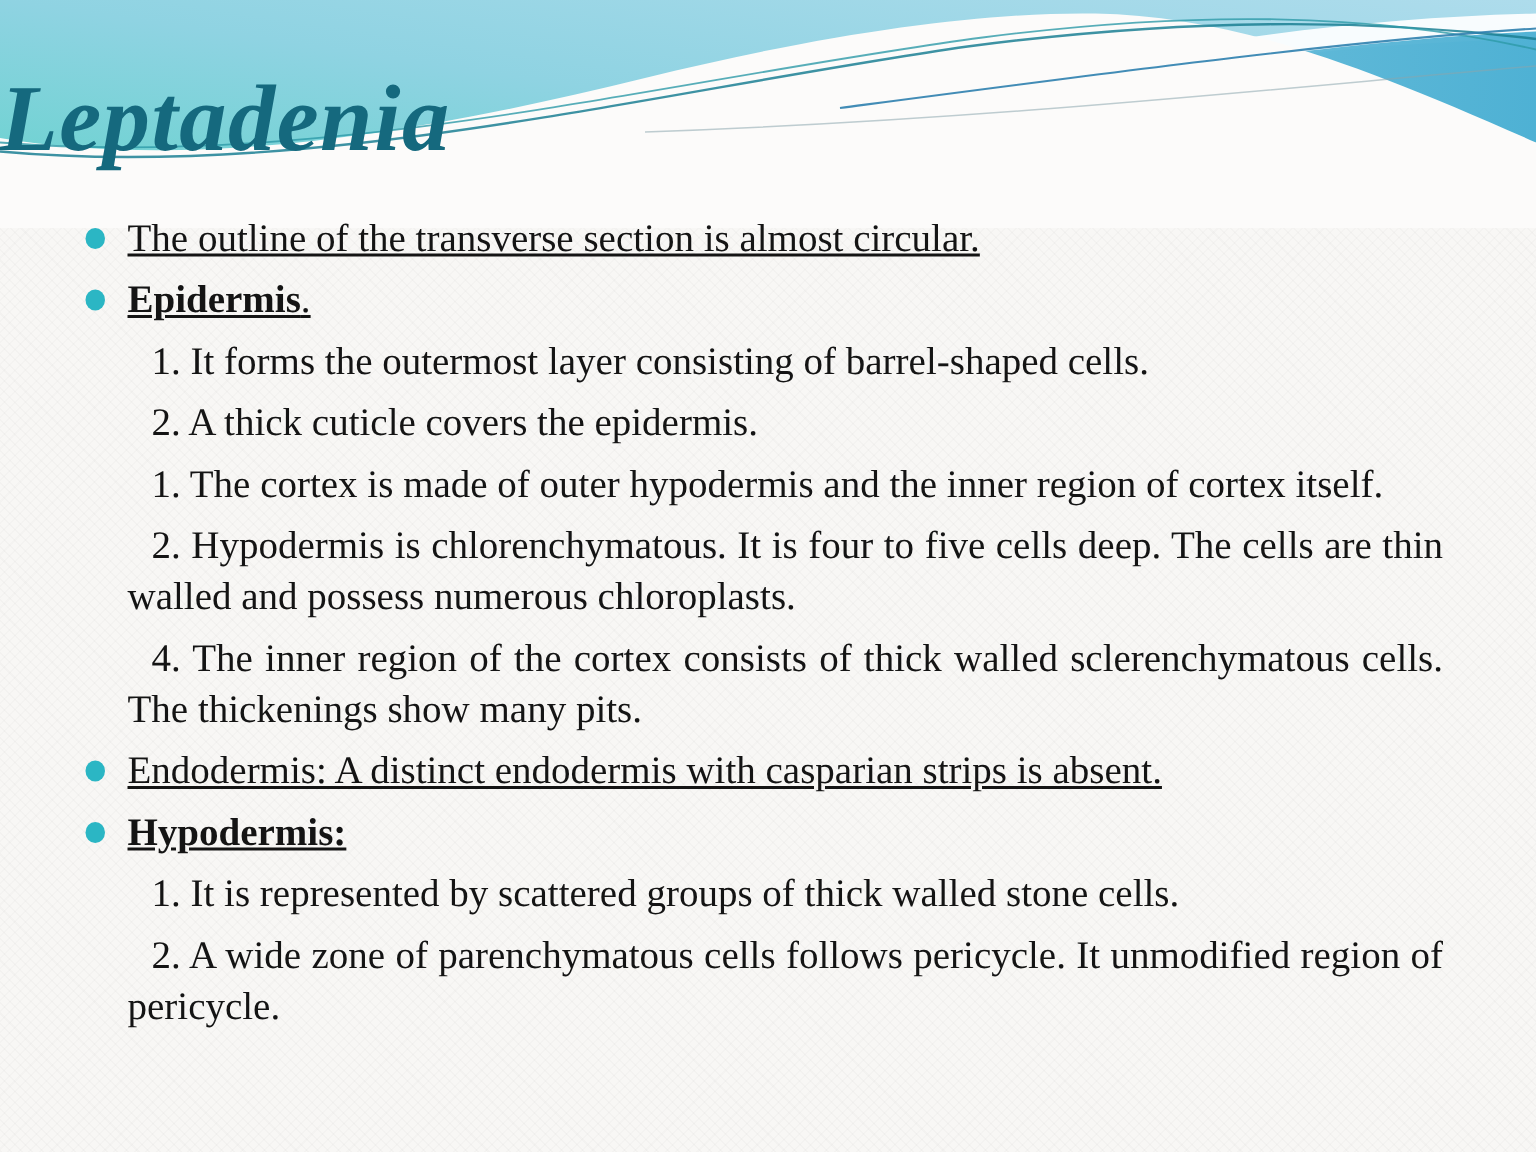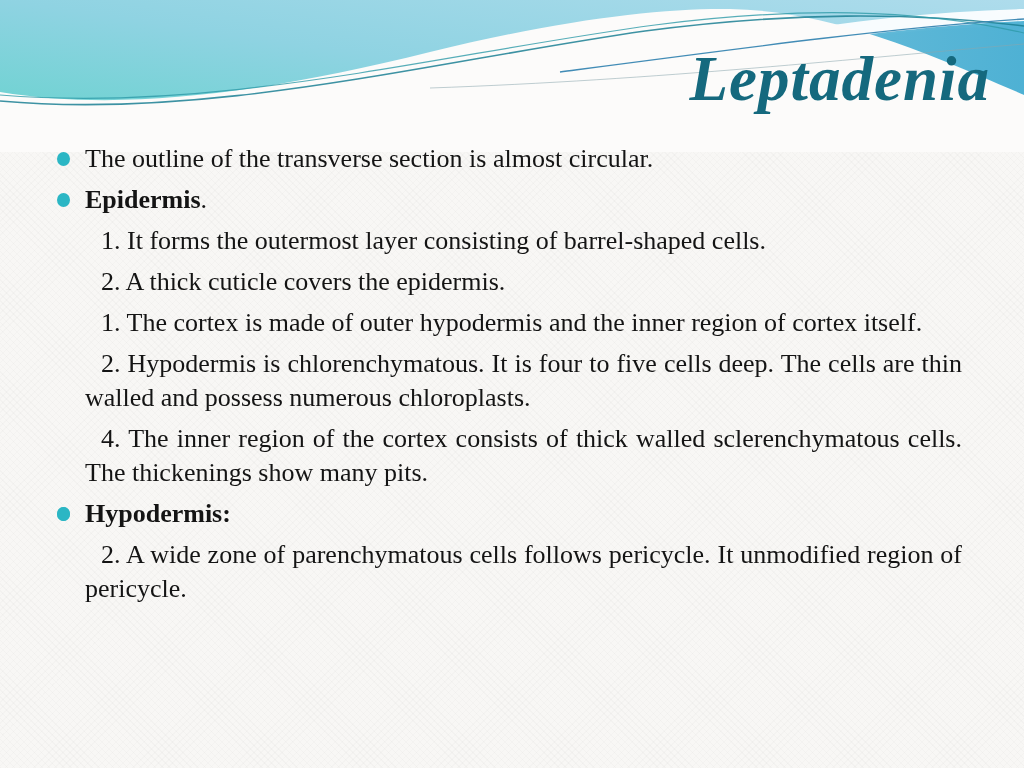--- a/index.html
+++ b/index.html
@@ -22,21 +22,21 @@
     position: absolute;
     top: 0; left: 0;
     width: 1024px;
     height: 152px;
   }
   .slide-title {
     position: absolute;
     top: 44px;
     left: 0;
     width: 1024px;
-    text-align: right;
+    text-align: left;
     padding-right: 34px;
     box-sizing: border-box;
     font-size: 63px;
     line-height: 70px;
     font-weight: bold;
     font-style: italic;
     color: #15697e;
     letter-spacing: 1px;
     z-index: 3;
   }
@@ -48,20 +48,21 @@
     font-size: 26px;
     line-height: 34px;
     color: #141414;
     z-index: 2;
   }
   .content p {
     margin: 0 0 7px 0;
   }
   .b-item {
     position: relative;
+    text-decoration: underline;
   }
   .b-item .dot {
     position: absolute;
     left: -28px;
     top: 10px;
     width: 13px;
     height: 14px;
     border-radius: 50%;
     background: #2bb6c4;
   }
@@ -122,24 +123,25 @@
     <p class="s-item"><span>2. A thick cuticle covers the epidermis.</span></p>
 
 
     <p class="s-item"><span>1. The cortex is made of outer hypodermis and the inner region of cortex itself.</span></p>
 
     <p class="s-item"><span>2. Hypodermis is chlorenchymatous. It is four to five cells deep. The cells are thin walled and possess numerous chloroplasts.</span></p>
 
     <p class="s-item"><span>4. The inner region of the cortex consists of thick walled sclerenchymatous cells. The thickenings show many pits.</span></p>
 
     <p class="b-item">
-      <span class="dot"></span><span class="bold-part"></span>
+      <span class="dot"></span><span class="bold-part"></span><span>Endodermis: A distinct endodermis with casparian strips is absent.</span>
     </p>
 
     <p class="b-item">
       <span class="dot"></span><span class="bold-part">Hypodermis:</span><span></span>
     </p>
 
+    <p class="s-item"><span>1. It is represented by scattered groups of thick walled stone cells.</span></p>
 
     <p class="s-item"><span>2. A wide zone of parenchymatous cells follows pericycle. It unmodified region of pericycle.</span></p>
 
   </div>
 </div>
 
 </body></html>

